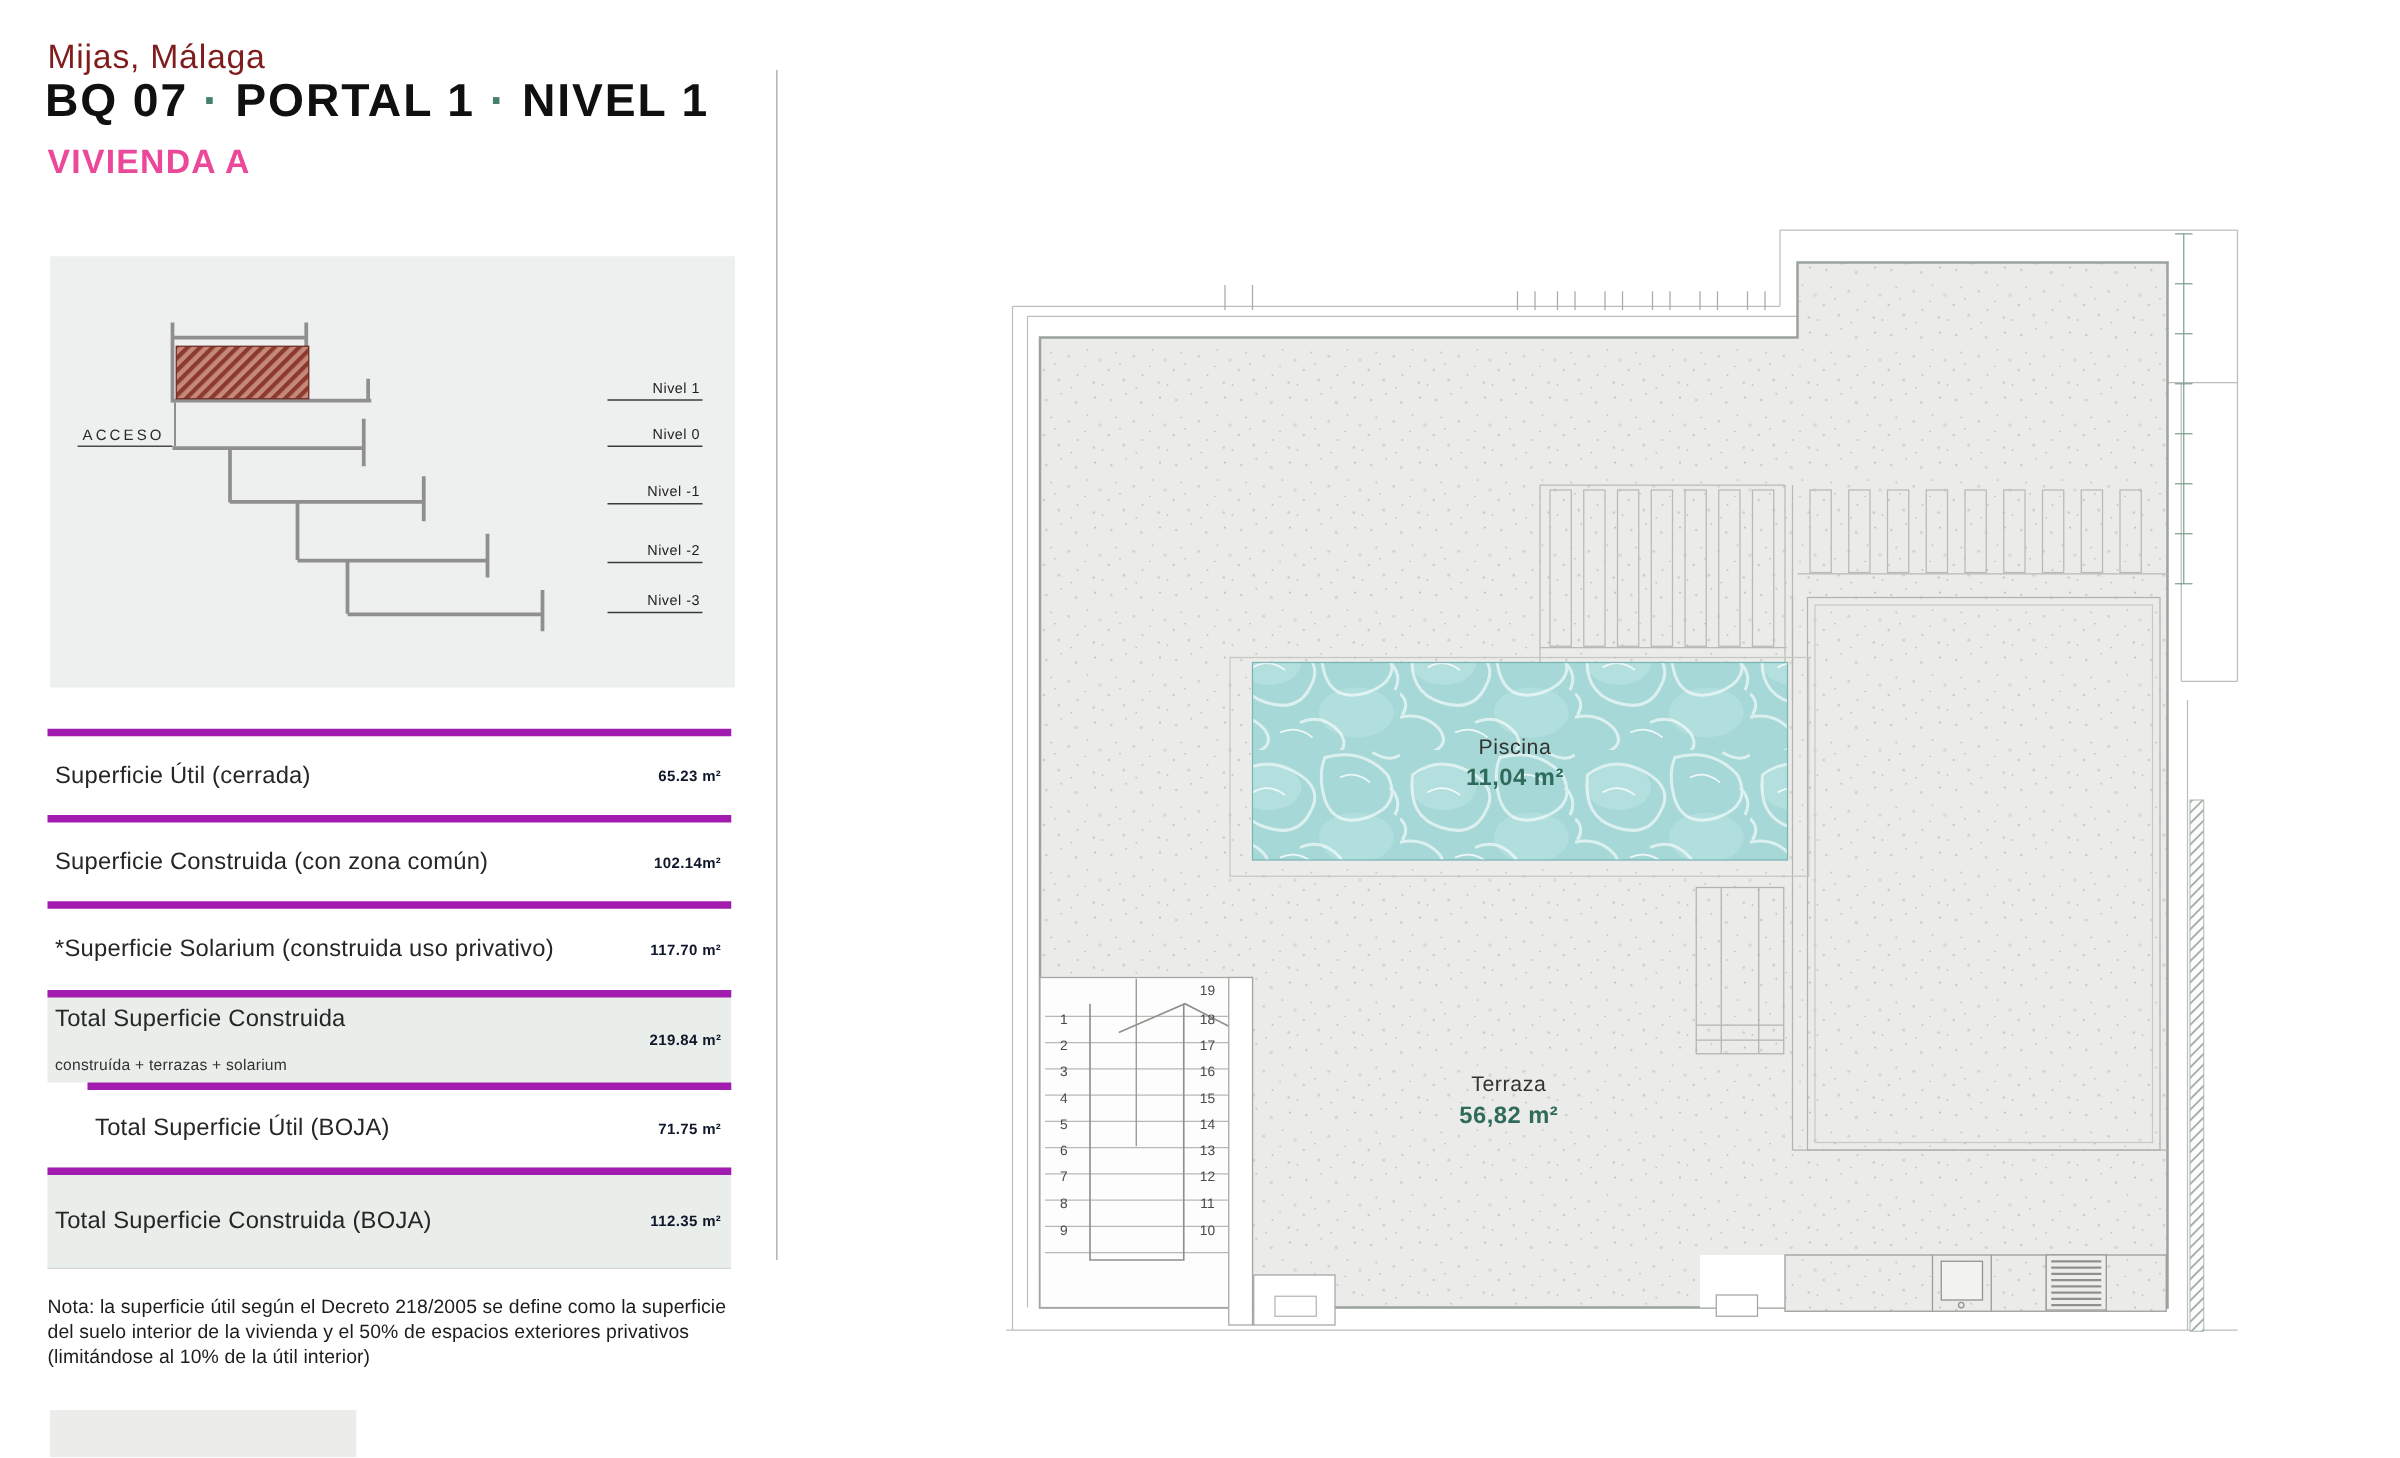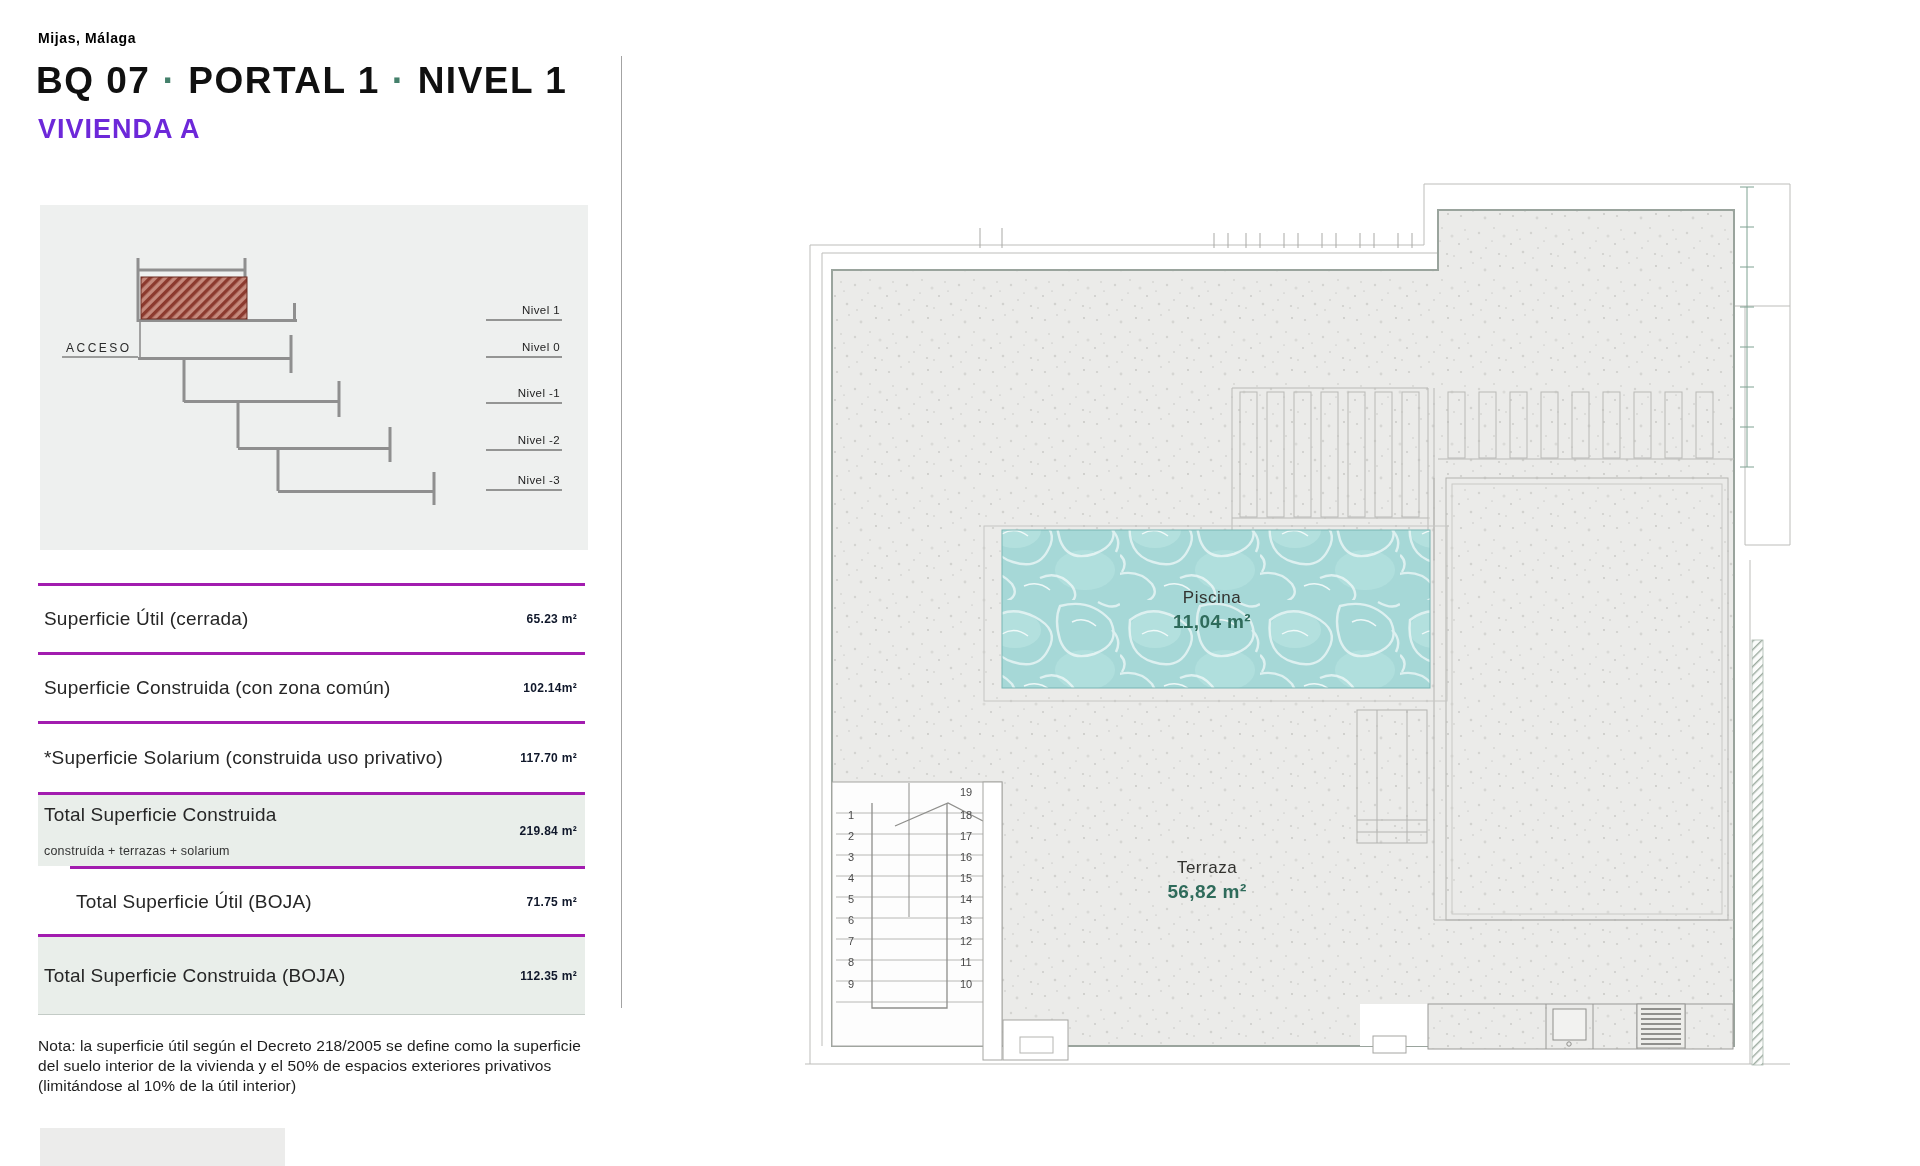--- a/index.html
+++ b/index.html
@@ -1,33 +1,33 @@
 <!DOCTYPE html>
 <html><head>
 <meta charset="utf-8">
 <style>
   html,body{margin:0;padding:0;background:#fff;}
   .page{position:relative;width:1920px;height:1166px;background:#ffffff;
         font-family:"Liberation Sans", sans-serif;overflow:hidden;}
   .abs{position:absolute;}
 
   
-  .location{left:38px;top:30px;font-size:14px;color:#000000;letter-spacing:.6px;font-weight:700;}
+  .location{left:38px;top:30px;font-size:27px;color:#7f1d1d;letter-spacing:.6px;font-weight:400;}
   .maintitle{left:36px;top:60px;font-size:37px;font-weight:700;color:#101010;letter-spacing:1.5px;white-space:nowrap;}
   .maintitle .dot{color:#44806b;padding:0 12px;font-weight:700;}
-  .unittitle{left:38px;top:114px;font-size:27px;font-weight:700;color:#6d28d9;letter-spacing:1px;}
+  .unittitle{left:38px;top:114px;font-size:27px;font-weight:700;color:#ec4899;letter-spacing:1px;}
 
   .section-panel{left:40px;top:205px;width:548px;height:345px;background:#eef0ef;}
 
   .divider{left:621px;top:56px;width:1px;height:952px;background:#a3a3a3;}
 
   
   .areas{left:38px;top:583px;width:547px;border-bottom:1px solid #c3cbc6;}
   .trow{display:flex;justify-content:space-between;align-items:center;
-        border-top:3px solid #a21caf;padding:0 8px 0 6px;box-sizing:border-box;}
+        border-top:6px solid #a21caf;padding:0 8px 0 6px;box-sizing:border-box;}
   .trow.tint{background:#e9eeea;}
   .trow .lbl{font-size:19px;color:#262626;letter-spacing:.2px;}
   .trow .lbl .sub{display:block;font-size:12.5px;color:#333;margin-top:18px;letter-spacing:.2px;}
   .trow .val{font-size:12px;font-weight:700;color:#0f172a;white-space:nowrap;letter-spacing:.3px;}
   .h72{height:69px;} .h71{height:71px;} .h74{height:74px;} .h68{height:68px;margin-left:32px;} .h80{height:80px;}
 
   .note{left:38px;top:1036px;width:556px;font-size:15.5px;line-height:1.28;color:#1d1d1d;letter-spacing:.1px;}
   .bottom-box{left:40px;top:1128px;width:245px;height:38px;background:#ececeb;}
 
   

